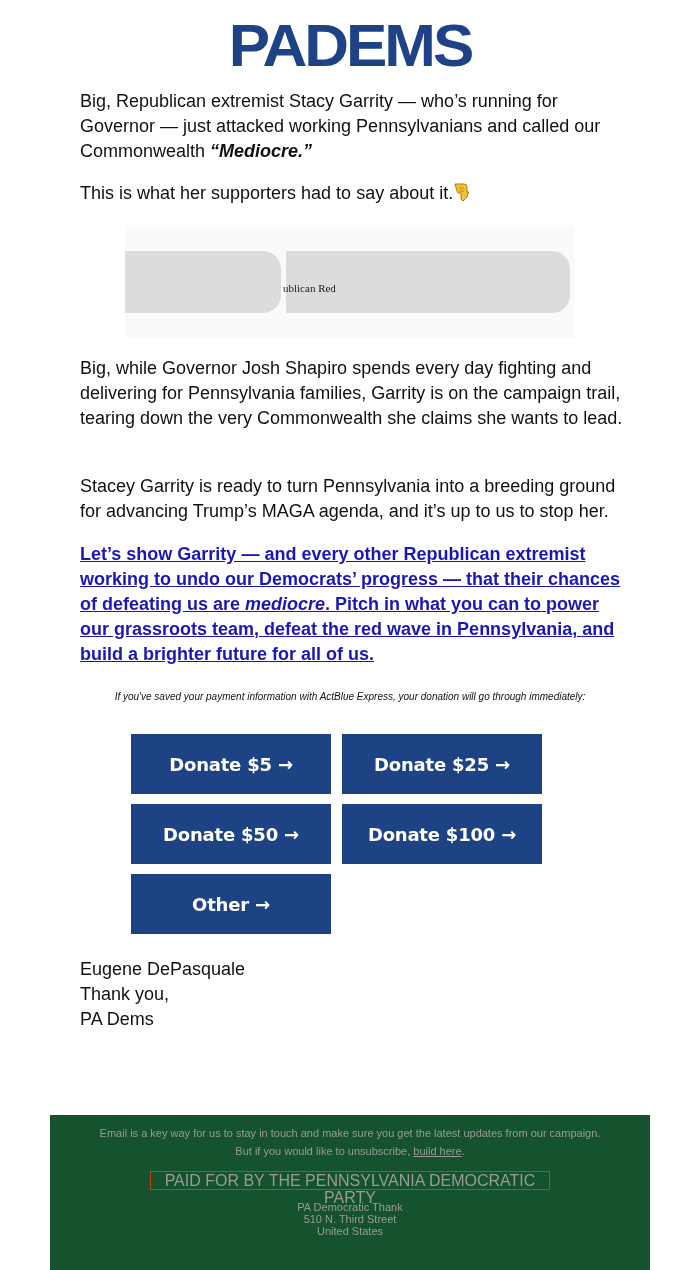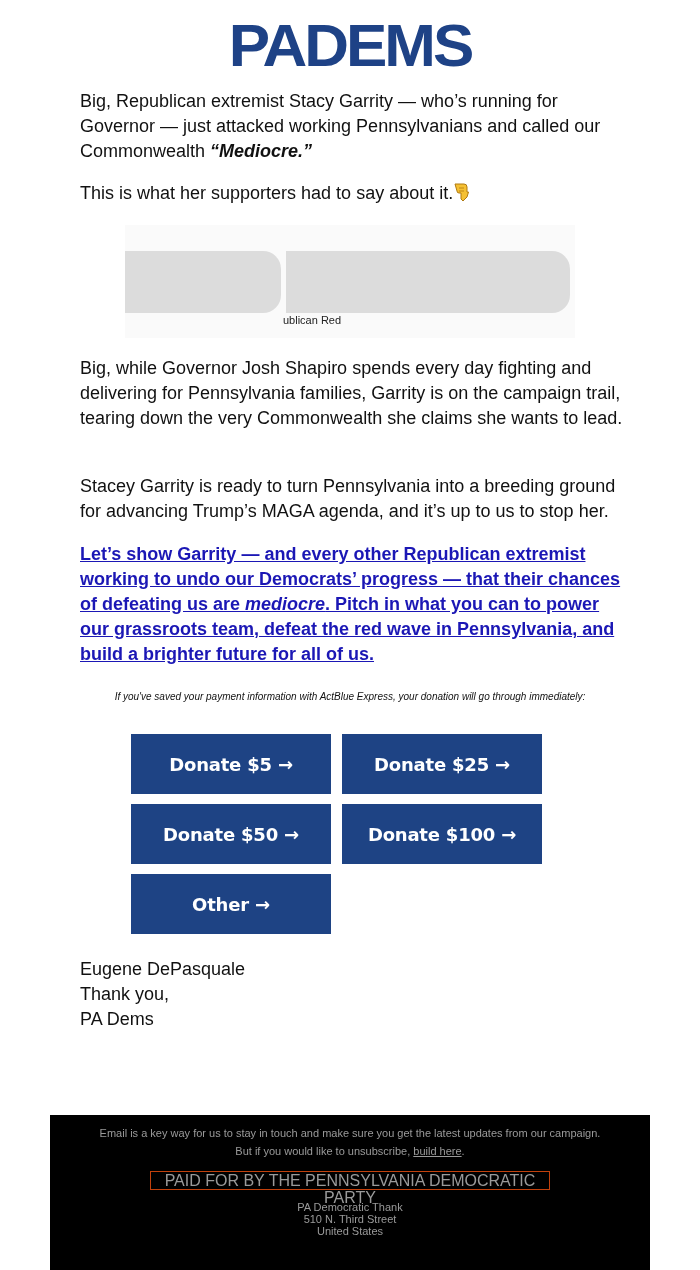--- a/index.html
+++ b/index.html
@@ -34,21 +34,21 @@
     .tweet-pill-left {
       position: absolute; left: 0; top: 26px; width: 156px; height: 62px;
       background: #dcdcdc; border-radius: 0 18px 18px 0;
     }
     .tweet-pill-right {
       position: absolute; left: 161px; top: 26px; width: 284px; height: 62px;
       background: #dcdcdc; border-radius: 0 18px 18px 0;
     }
     .tweet-text {
       position: absolute; left: 158px; top: 57px; font-size: 11px; color: #222;
-      font-family: Liberation Sans, sans-serif; white-space: nowrap; margin-top: 32px;
+      font-family: Liberation Serif, serif; white-space: nowrap;
     }
 
     .cta-link {
       color: #1a0dab; color: #1b17b5; font-weight: bold; text-decoration: underline;
       font-size: 18px; line-height: 25px;
     }
     .cta-link em { font-style: italic; }
 
     .disclaimer {
       position: absolute; left: 0; top: 691px; width: 700px; text-align: center;
@@ -63,21 +63,21 @@
       height: 60px; background: #1e4384; color: #ffffff;
       display: flex; align-items: center; justify-content: center;
       font-family: "DejaVu Sans", sans-serif; font-weight: bold; font-size: 18px;
       text-decoration: none; letter-spacing: -0.2px;
     }
 
     .signoff { position: absolute; left: 80px; top: 957px; font-size: 18px; line-height: 25px; }
 
     .footer {
       position: absolute; left: 50px; top: 1115px; width: 600px; height: 155px;
-      background: #000000; text-align: center; color: #9a9a9a;
+      background: #14532d; text-align: center; color: #9a9a9a;
       font-family: "Liberation Sans", sans-serif;
     }
     .footer .line1 { position: absolute; left: 0; width: 600px; top: 12px; font-size: 11px; }
     .footer .line2 { position: absolute; left: 0; width: 600px; top: 30px; font-size: 11px; }
     .footer .line2 a { color: #9a9a9a; text-decoration: underline; }
     .paid-box {
       position: absolute; left: 100px; top: 56px; width: 400px; height: 19px;
       border: 1px solid #c2410c; font-size: 16px; line-height: 17px; color: #9a9a9a;
     }
     .address { position: absolute; left: 0; width: 600px; top: 86px; font-size: 11px; line-height: 12px; }

